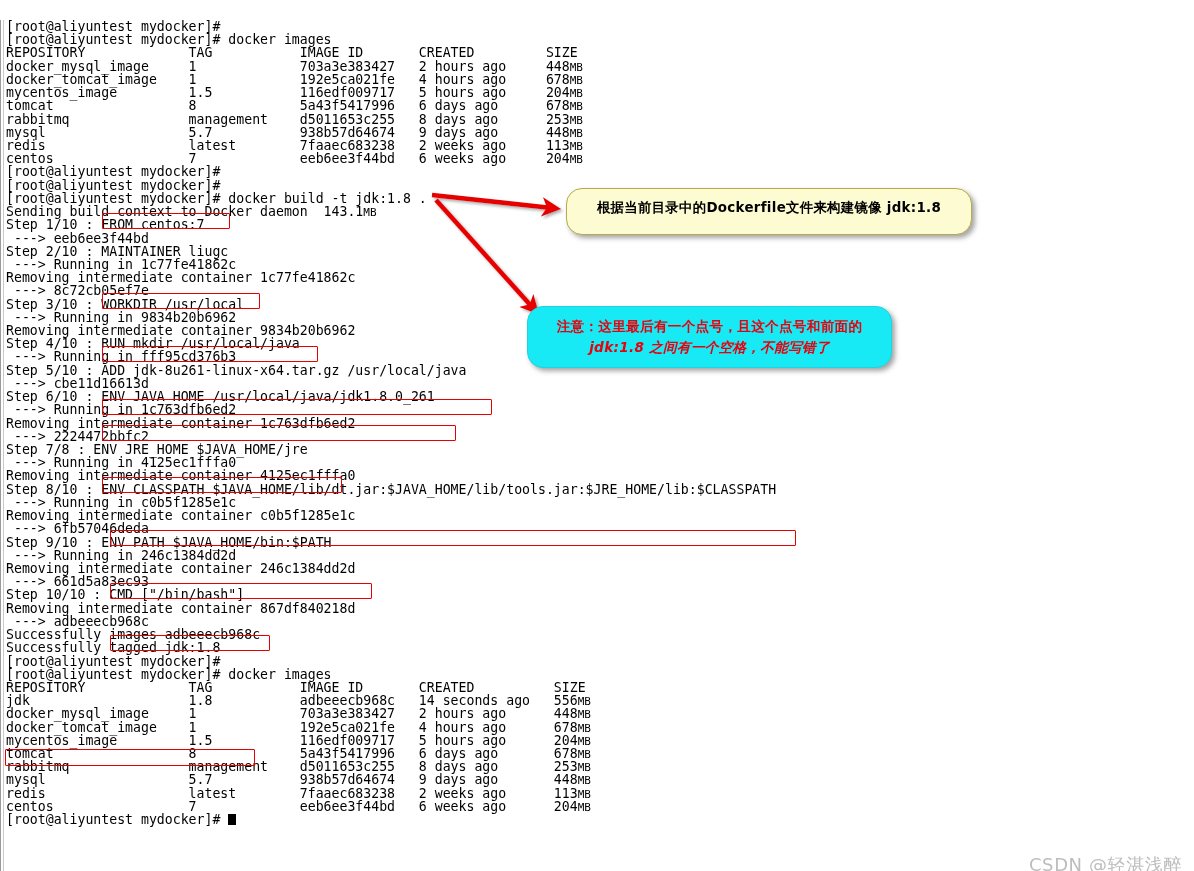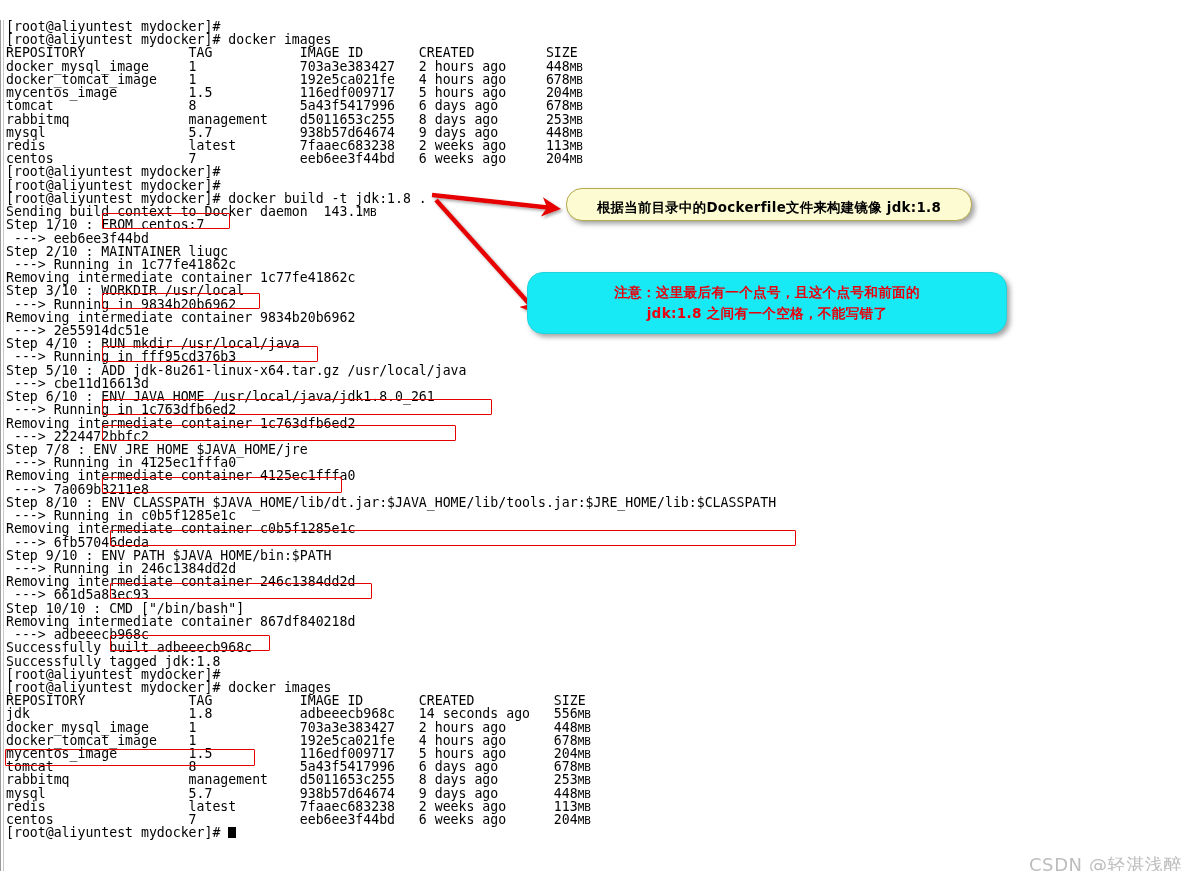--- a/index.html
+++ b/index.html
@@ -82,42 +82,42 @@
     border-radius: 16px;
     text-align: center;
     font-family: "DejaVu Sans", "Liberation Sans", sans-serif;
     font-weight: bold;
     box-shadow: 3px 3px 5px rgba(90,90,90,0.55);
   }
   #callout-yellow {
     left: 566px;
     top: 168px;
     width: 406px;
-    height: 33px;
+    height: 47px;
     background: #fdfbd2;
     border: 1.5px solid #b6a94e;
     color: #000000;
     font-size: 13.4px;
     line-height: 38px;
     letter-spacing: 0.3px;
   }
   #callout-cyan {
     left: 527px;
-    top: 252px;
-    width: 480px;
+    top: 286px;
+    width: 365px;
     height: 62px;
     background: #18eaf5;
     border: 1.5px solid #1fd4de;
     color: #e8000d;
     font-size: 13.6px;
     line-height: 21px;
     padding-top: 9px;
     letter-spacing: 0.3px;
   }
-  #callout-cyan .l2 { display:block; }
+  #callout-cyan .l2 { display:block;font-style:italic; }
 
   
   #arrow-layer {
     position: absolute;
     left: 0;
     top: 0;
     width: 1194px;
     height: 871px;
     pointer-events: none;
   }
@@ -165,48 +165,47 @@
       <div class="line">centos                 7             eeb6ee3f44bd   6 weeks ago     204<span class="sm">MB</span></div>
       <div class="line">[root@aliyuntest mydocker]#</div>
       <div class="line">[root@aliyuntest mydocker]#</div>
       <div class="line">[root@aliyuntest mydocker]# docker build -t jdk:1.8 .</div>
       <div class="line">Sending build context to Docker daemon  143.1<span class="sm">MB</span></div>
       <div class="line">Step 1/10 : FROM centos:7</div>
       <div class="line"> ---&gt; eeb6ee3f44bd</div>
       <div class="line">Step 2/10 : MAINTAINER liugc</div>
       <div class="line"> ---&gt; Running in 1c77fe41862c</div>
       <div class="line">Removing intermediate container 1c77fe41862c</div>
+      <div class="line"> ---&gt; 8c72cb05ef7e</div>
       <div class="line">Step 3/10 : WORKDIR /usr/local</div>
       <div class="line"> ---&gt; Running in 9834b20b6962</div>
       <div class="line">Removing intermediate container 9834b20b6962</div>
-      <div class="line"> ---&gt; 2e55914dc51e</div>
       <div class="line">Step 4/10 : RUN mkdir /usr/local/java</div>
       <div class="line"> ---&gt; Running in fff95cd376b3</div>
       <div class="line">Step 5/10 : ADD jdk-8u261-linux-x64.tar.gz /usr/local/java</div>
       <div class="line"> ---&gt; cbe11d16613d</div>
       <div class="line">Step 6/10 : ENV JAVA_HOME /usr/local/java/jdk1.8.0_261</div>
       <div class="line"> ---&gt; Running in 1c763dfb6ed2</div>
       <div class="line">Removing intermediate container 1c763dfb6ed2</div>
       <div class="line"> ---&gt; 2224472bbfc2</div>
       <div class="line">Step 7/8 : ENV JRE_HOME $JAVA_HOME/jre</div>
       <div class="line"> ---&gt; Running in 4125ec1fffa0</div>
       <div class="line">Removing intermediate container 4125ec1fffa0</div>
-      <div class="line"> ---&gt; 7a069b3211e8</div>
       <div class="line">Step 8/10 : ENV CLASSPATH $JAVA_HOME/lib/dt.jar:$JAVA_HOME/lib/tools.jar:$JRE_HOME/lib:$CLASSPATH</div>
       <div class="line"> ---&gt; Running in c0b5f1285e1c</div>
       <div class="line">Removing intermediate container c0b5f1285e1c</div>
       <div class="line"> ---&gt; 6fb57046deda</div>
       <div class="line">Step 9/10 : ENV PATH $JAVA_HOME/bin:$PATH</div>
       <div class="line"> ---&gt; Running in 246c1384dd2d</div>
       <div class="line">Removing intermediate container 246c1384dd2d</div>
       <div class="line"> ---&gt; 661d5a83ec93</div>
       <div class="line">Step 10/10 : CMD ["/bin/bash"]</div>
       <div class="line">Removing intermediate container 867df840218d</div>
       <div class="line"> ---&gt; adbeeecb968c</div>
-      <div class="line">Successfully built adbeeecb968c</div>
+      <div class="line">Successfully images adbeeecb968c</div>
       <div class="line">Successfully tagged jdk:1.8</div>
       <div class="line">[root@aliyuntest mydocker]#</div>
       <div class="line">[root@aliyuntest mydocker]# docker images</div>
       <div class="line">REPOSITORY             TAG           IMAGE ID       CREATED          SIZE</div>
       <div class="line">jdk                    1.8           adbeeecb968c   14 seconds ago   556<span class="sm">MB</span></div>
       <div class="line">docker_mysql_image     1             703a3e383427   2 hours ago      448<span class="sm">MB</span></div>
       <div class="line">docker_tomcat_image    1             192e5ca021fe   4 hours ago      678<span class="sm">MB</span></div>
       <div class="line">mycentos_image         1.5           116edf009717   5 hours ago      204<span class="sm">MB</span></div>
       <div class="line">tomcat                 8             5a43f5417996   6 days ago       678<span class="sm">MB</span></div>
       <div class="line">rabbitmq               management    d5011653c255   8 days ago       253<span class="sm">MB</span></div>

